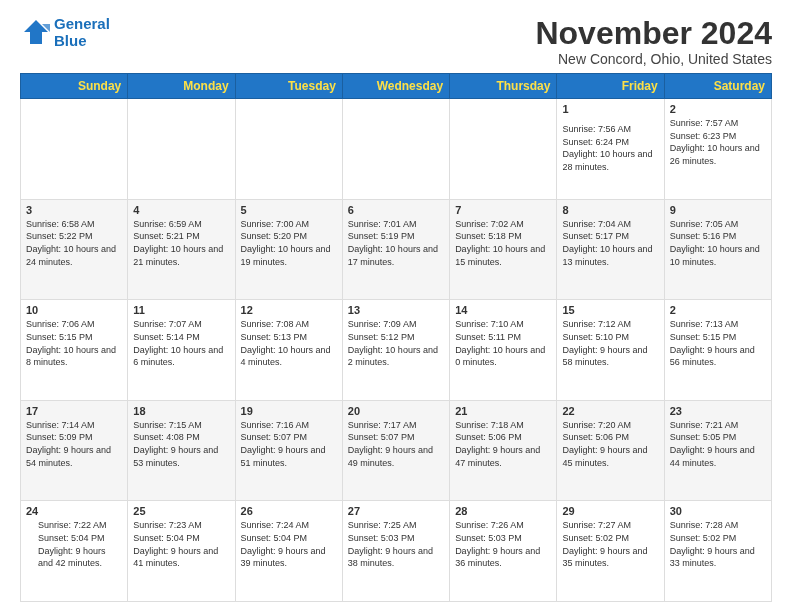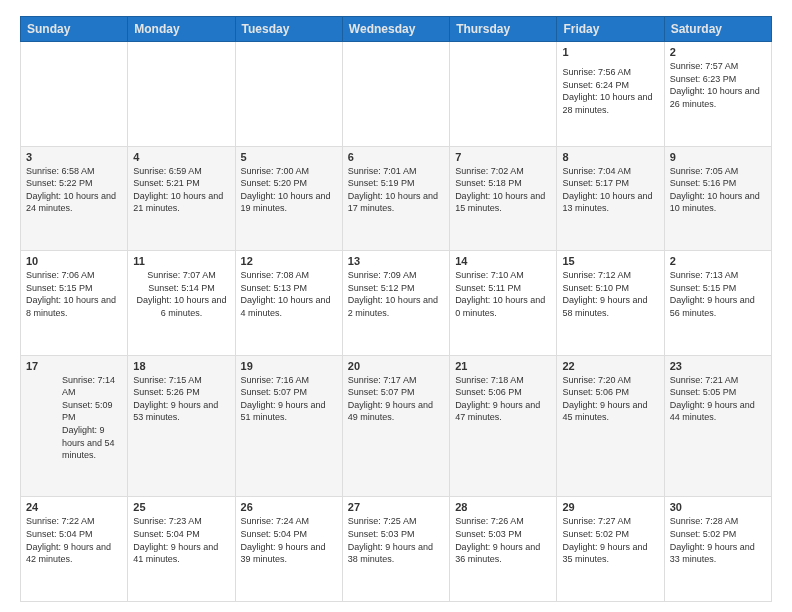--- a/index.html
+++ b/index.html
@@ -56,22 +56,22 @@
     }
     .calendar {
       flex: 1;
       border: 1px solid #ccc;
       border-collapse: collapse;
       width: 100%;
       table-layout: fixed;
     }
     .calendar th {
       background-color: #2176c7;
-      color: #e5e5e5;
-      text-align: left;
+      color: #fde047;
+      text-align: right;
       padding: 5px 6px;
       font-size: 12px;
       font-weight: bold;
       border: 1px solid #1a5fa0;
     }
     .calendar td {
       vertical-align: top;
       padding: 4px 5px;
       border: 1px solid #ddd;
       font-size: 9.5px;
@@ -94,20 +94,36 @@
       color: #333;
     }
     .empty-cell {
       background: #fff !important;
     }
   </style>
 </head>
 <body>
 
 <div class="page">
+  <div class="header">
+    <div class="logo">
+      <svg class="logo-icon" viewBox="0 0 30 30">
+        <polygon points="16,2 28,14 22,14 22,26 10,26 10,14 4,14" fill="#2176c7"></polygon>
+        <polygon points="22,6 30,6 30,14" fill="#2176c7" opacity="0.7"></polygon>
+      </svg>
+      <div class="logo-text">
+        <div><span>General</span></div>
+        <div><span>Blue</span></div>
+      </div>
+    </div>
+    <div class="title-block">
+      <div class="month-title">November 2024</div>
+      <div class="location">New Concord, Ohio, United States</div>
+    </div>
+  </div>
 
   <table class="calendar">
     <thead>
       <tr>
       <th>Sunday</th>
           <th>Monday</th>
           <th>Tuesday</th>
           <th>Wednesday</th>
           <th>Thursday</th>
           <th>Friday</th>
@@ -180,21 +196,21 @@
         </tr>
         <tr>
           <td>
             <span class="day-number">10</span>
             <div class="day-info" style="white-space: pre-line;">Sunrise: 7:06 AM
 Sunset: 5:15 PM
 Daylight: 10 hours and 8 minutes.</div>
           </td>
           <td>
             <span class="day-number">11</span>
-            <div class="day-info" style="white-space: pre-line; text-align: center;">Sunrise: 7:07 AM
+            <div class="day-info" style="white-space: pre-line;">Sunrise: 7:07 AM
 Sunset: 5:14 PM
 Daylight: 10 hours and 6 minutes.</div>
           </td>
           <td>
             <span class="day-number">12</span>
             <div class="day-info" style="white-space: pre-line;">Sunrise: 7:08 AM
 Sunset: 5:13 PM
 Daylight: 10 hours and 4 minutes.</div>
           </td>
           <td>
@@ -218,28 +234,28 @@
           <td>
             <span class="day-number">2</span>
             <div class="day-info" style="white-space: pre-line;">Sunrise: 7:13 AM
 Sunset: 5:15 PM
 Daylight: 9 hours and 56 minutes.</div>
           </td>
         </tr>
         <tr>
           <td>
             <span class="day-number">17</span>
-            <div class="day-info" style="white-space: pre-line; margin-left: 36px;">Sunrise: 7:14 AM
+            <div class="day-info" style="white-space: pre-line;">Sunrise: 7:14 AM
 Sunset: 5:09 PM
 Daylight: 9 hours and 54 minutes.</div>
           </td>
           <td>
             <span class="day-number">18</span>
             <div class="day-info" style="white-space: pre-line;">Sunrise: 7:15 AM
-Sunset: 5:26 PM
+Sunset: 4:08 PM
 Daylight: 9 hours and 53 minutes.</div>
           </td>
           <td>
             <span class="day-number">19</span>
             <div class="day-info" style="white-space: pre-line;">Sunrise: 7:16 AM
 Sunset: 5:07 PM
 Daylight: 9 hours and 51 minutes.</div>
           </td>
           <td>
             <span class="day-number">20</span>
@@ -262,21 +278,21 @@
           <td>
             <span class="day-number">23</span>
             <div class="day-info" style="white-space: pre-line;">Sunrise: 7:21 AM
 Sunset: 5:05 PM
 Daylight: 9 hours and 44 minutes.</div>
           </td>
         </tr>
         <tr>
           <td>
             <span class="day-number">24</span>
-            <div class="day-info" style="white-space: pre-line;">Sunrise: 7:22 AM
+            <div class="day-info" style="white-space: pre-line; margin-left: 12px;">Sunrise: 7:22 AM
 Sunset: 5:04 PM
 Daylight: 9 hours and 42 minutes.</div>
           </td>
           <td>
             <span class="day-number">25</span>
             <div class="day-info" style="white-space: pre-line;">Sunrise: 7:23 AM
 Sunset: 5:04 PM
 Daylight: 9 hours and 41 minutes.</div>
           </td>
           <td>

